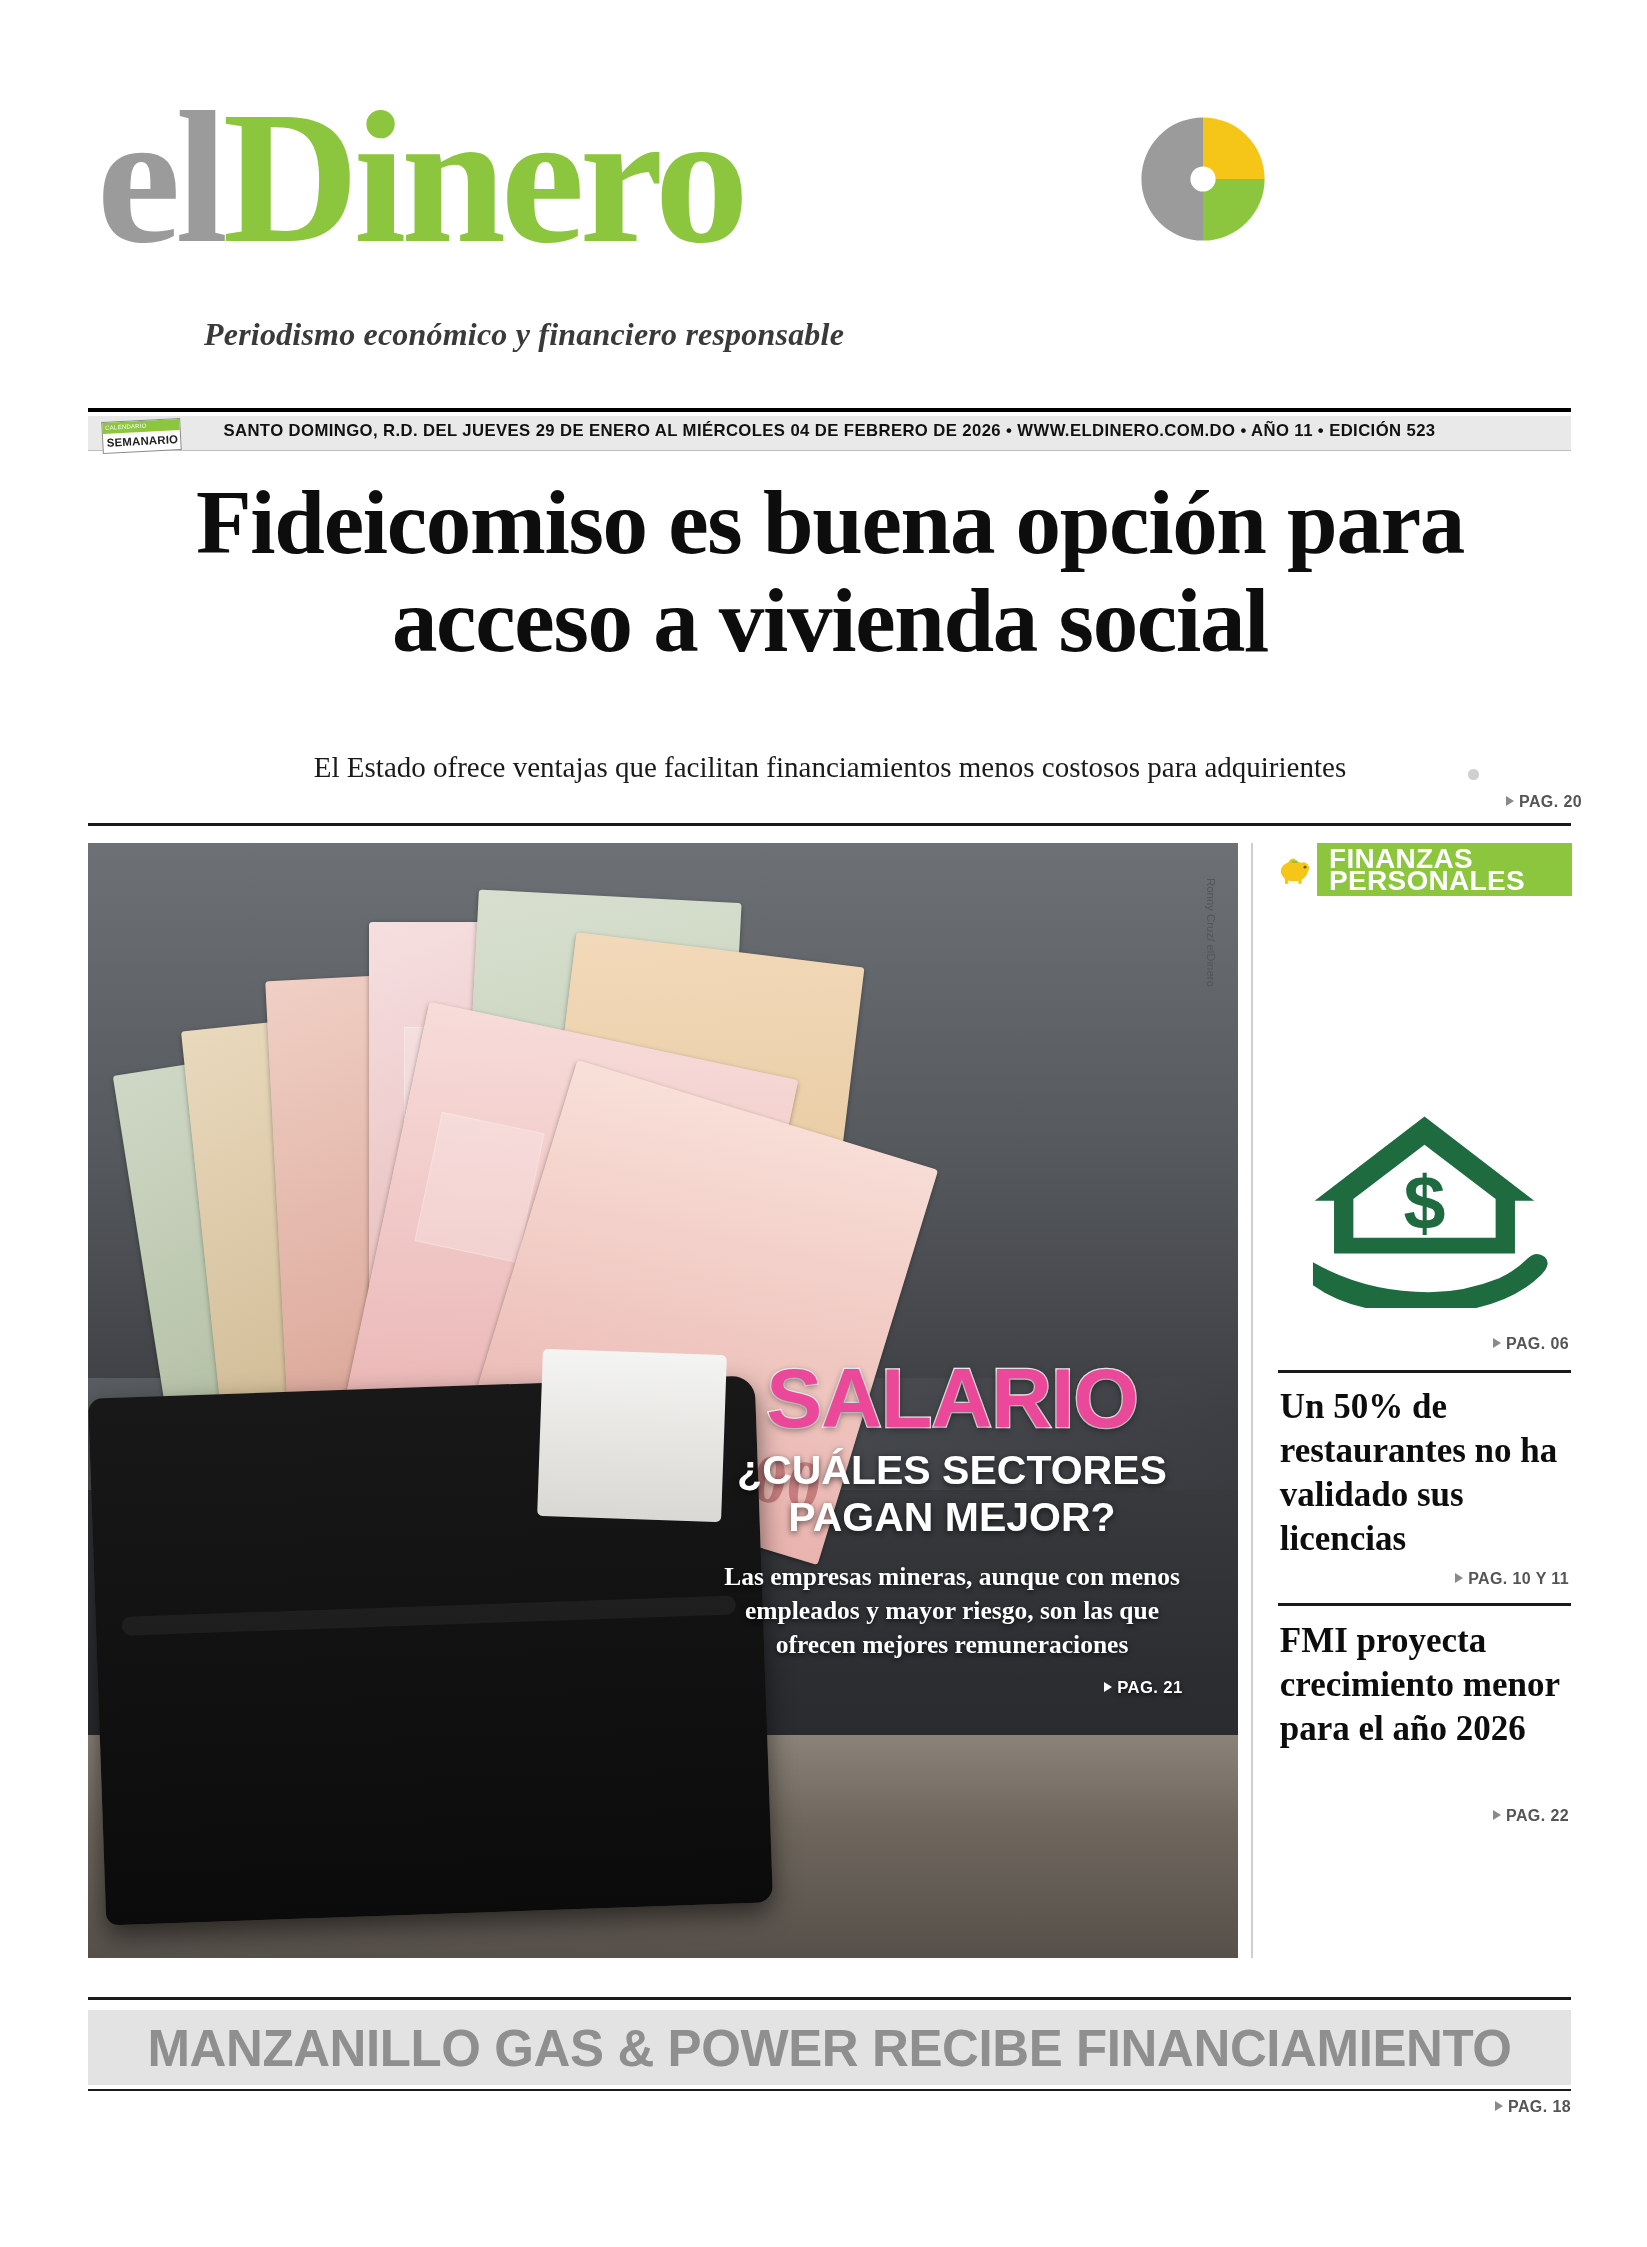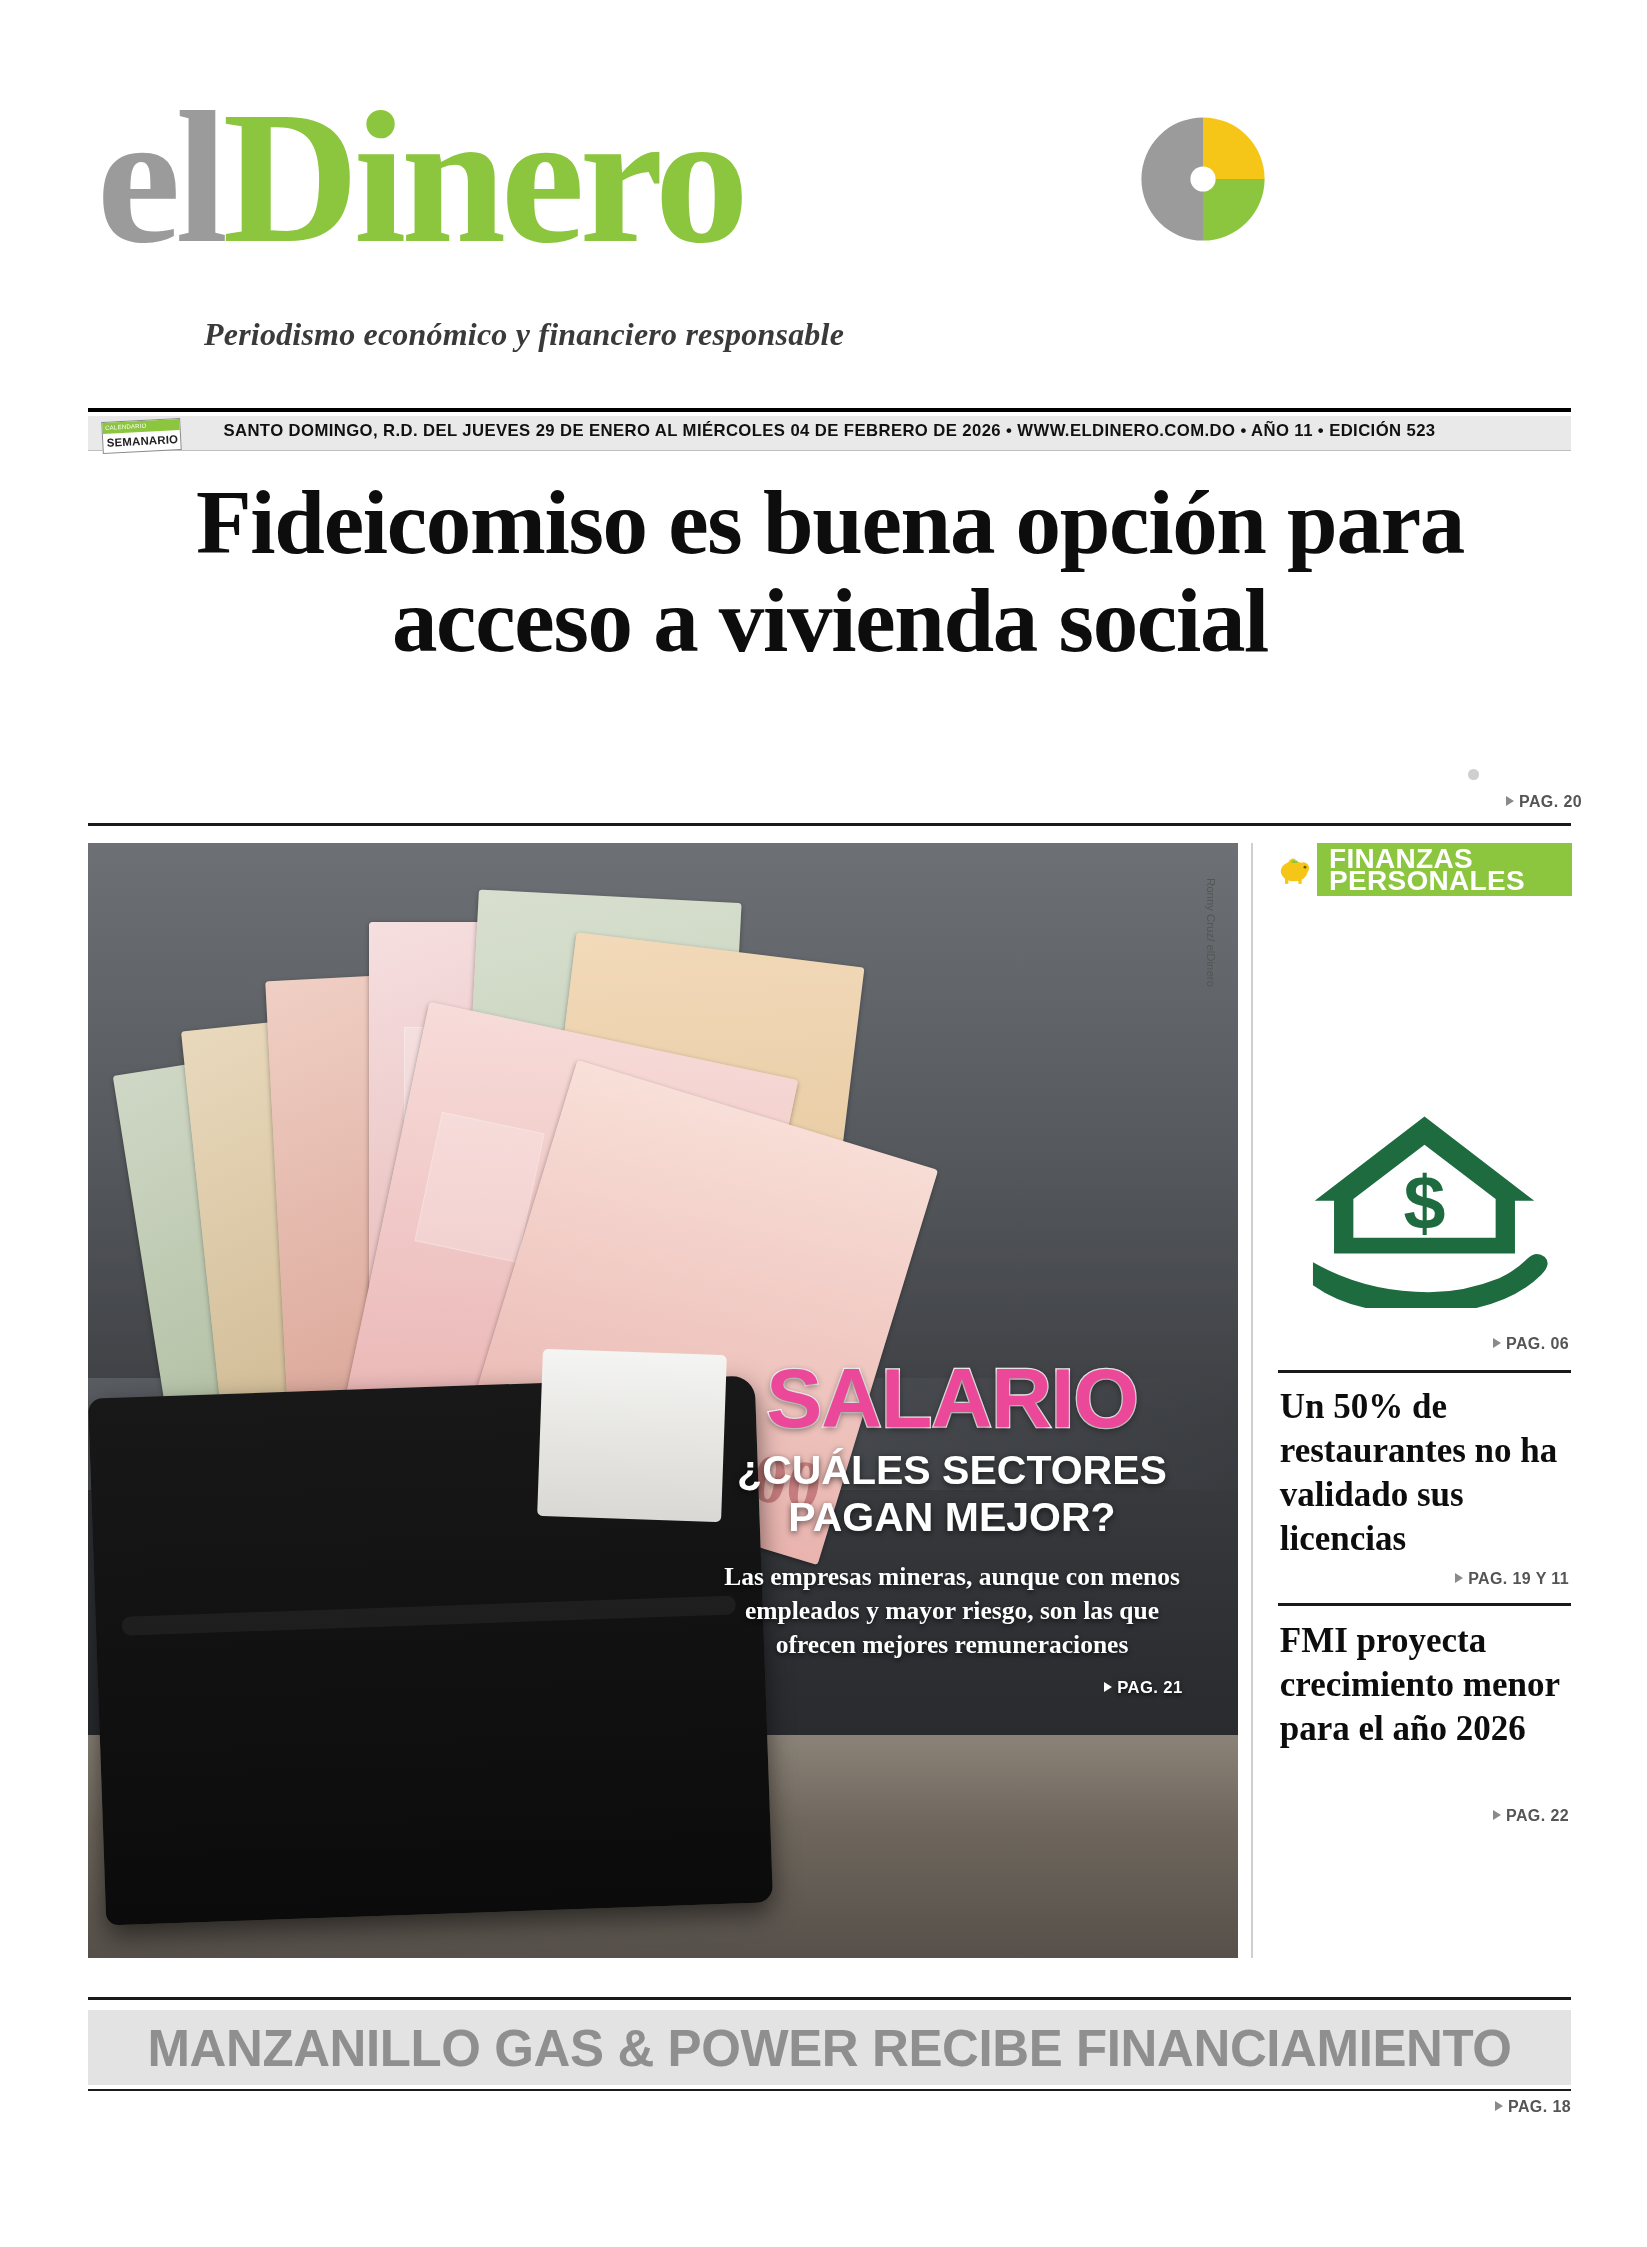--- a/index.html
+++ b/index.html
@@ -518,20 +518,21 @@
   <div class="semanario">
     <div class="sem-card">
       <div class="sem-top"></div>
       <div class="sem-t1">CALENDARIO</div>
       <div class="sem-t2">SEMANARIO</div>
     </div>
   </div>
   <div class="datebar-text">SANTO DOMINGO, R.D. DEL JUEVES 29 DE ENERO AL MIÉRCOLES 04 DE FEBRERO DE 2026  •  WWW.ELDINERO.COM.DO  •  AÑO 11  •  EDICIÓN 523</div>
 
   <div class="lead-head">Fideicomiso es buena opción para acceso a vivienda social</div>
+  <div class="lead-sub">El Estado ofrece ventajas que facilitan financiamientos menos costosos para adquirientes</div>
   <div class="dot-deco"></div>
   <div class="lead-pag"><span class="tri"></span><span>PAG. 20</span></div>
 
   <div class="rule-mid"></div>
 
   <div class="photo">
     <div class="photo-bg"></div>
     <div class="photo-blurbar"></div>
     <div class="photo-desk"></div>
 
@@ -592,21 +593,21 @@
                  M145 44 L64 106 L64 150 L226 150 L226 106 Z" fill="#1d6b3f"></path>
         <text x="145" y="140" font-family="Liberation Sans, sans-serif" font-size="86" font-weight="bold" fill="#1d6b3f" text-anchor="middle">$</text>
         <path d="M18 178 q60 34 132 34 q40 0 80 -16 q18 -8 32 -22 q10 -10 20 -2 q8 8 -4 20 q-40 40 -120 44 q-90 4 -140 -32 Z" fill="#1d6b3f"></path>
       </svg>
     </div>
 
     <div class="rail-pag1"><span class="tri"></span><span>PAG. 06</span></div>
 
     <div class="rail-sep1"></div>
     <div class="rail-h2">Un 50% de restaurantes no ha validado sus licencias</div>
-    <div class="rail-pag2"><span class="tri"></span><span>PAG. 19 Y 11</span></div>
+    <div class="rail-pag2"><span class="tri"></span><span>PAG. 10 Y 11</span></div>
 
     <div class="rail-sep2"></div>
     <div class="rail-h3">FMI proyecta crecimiento menor para el año 2026</div>
     <div class="rail-pag3"><span class="tri"></span><span>PAG. 22</span></div>
   </div>
 
   <div class="bot-rule-top"></div>
   <div class="bot-band"></div>
   <div class="bot-text">MANZANILLO GAS &amp; POWER RECIBE FINANCIAMIENTO</div>
   <div class="bot-rule-bottom"></div>

